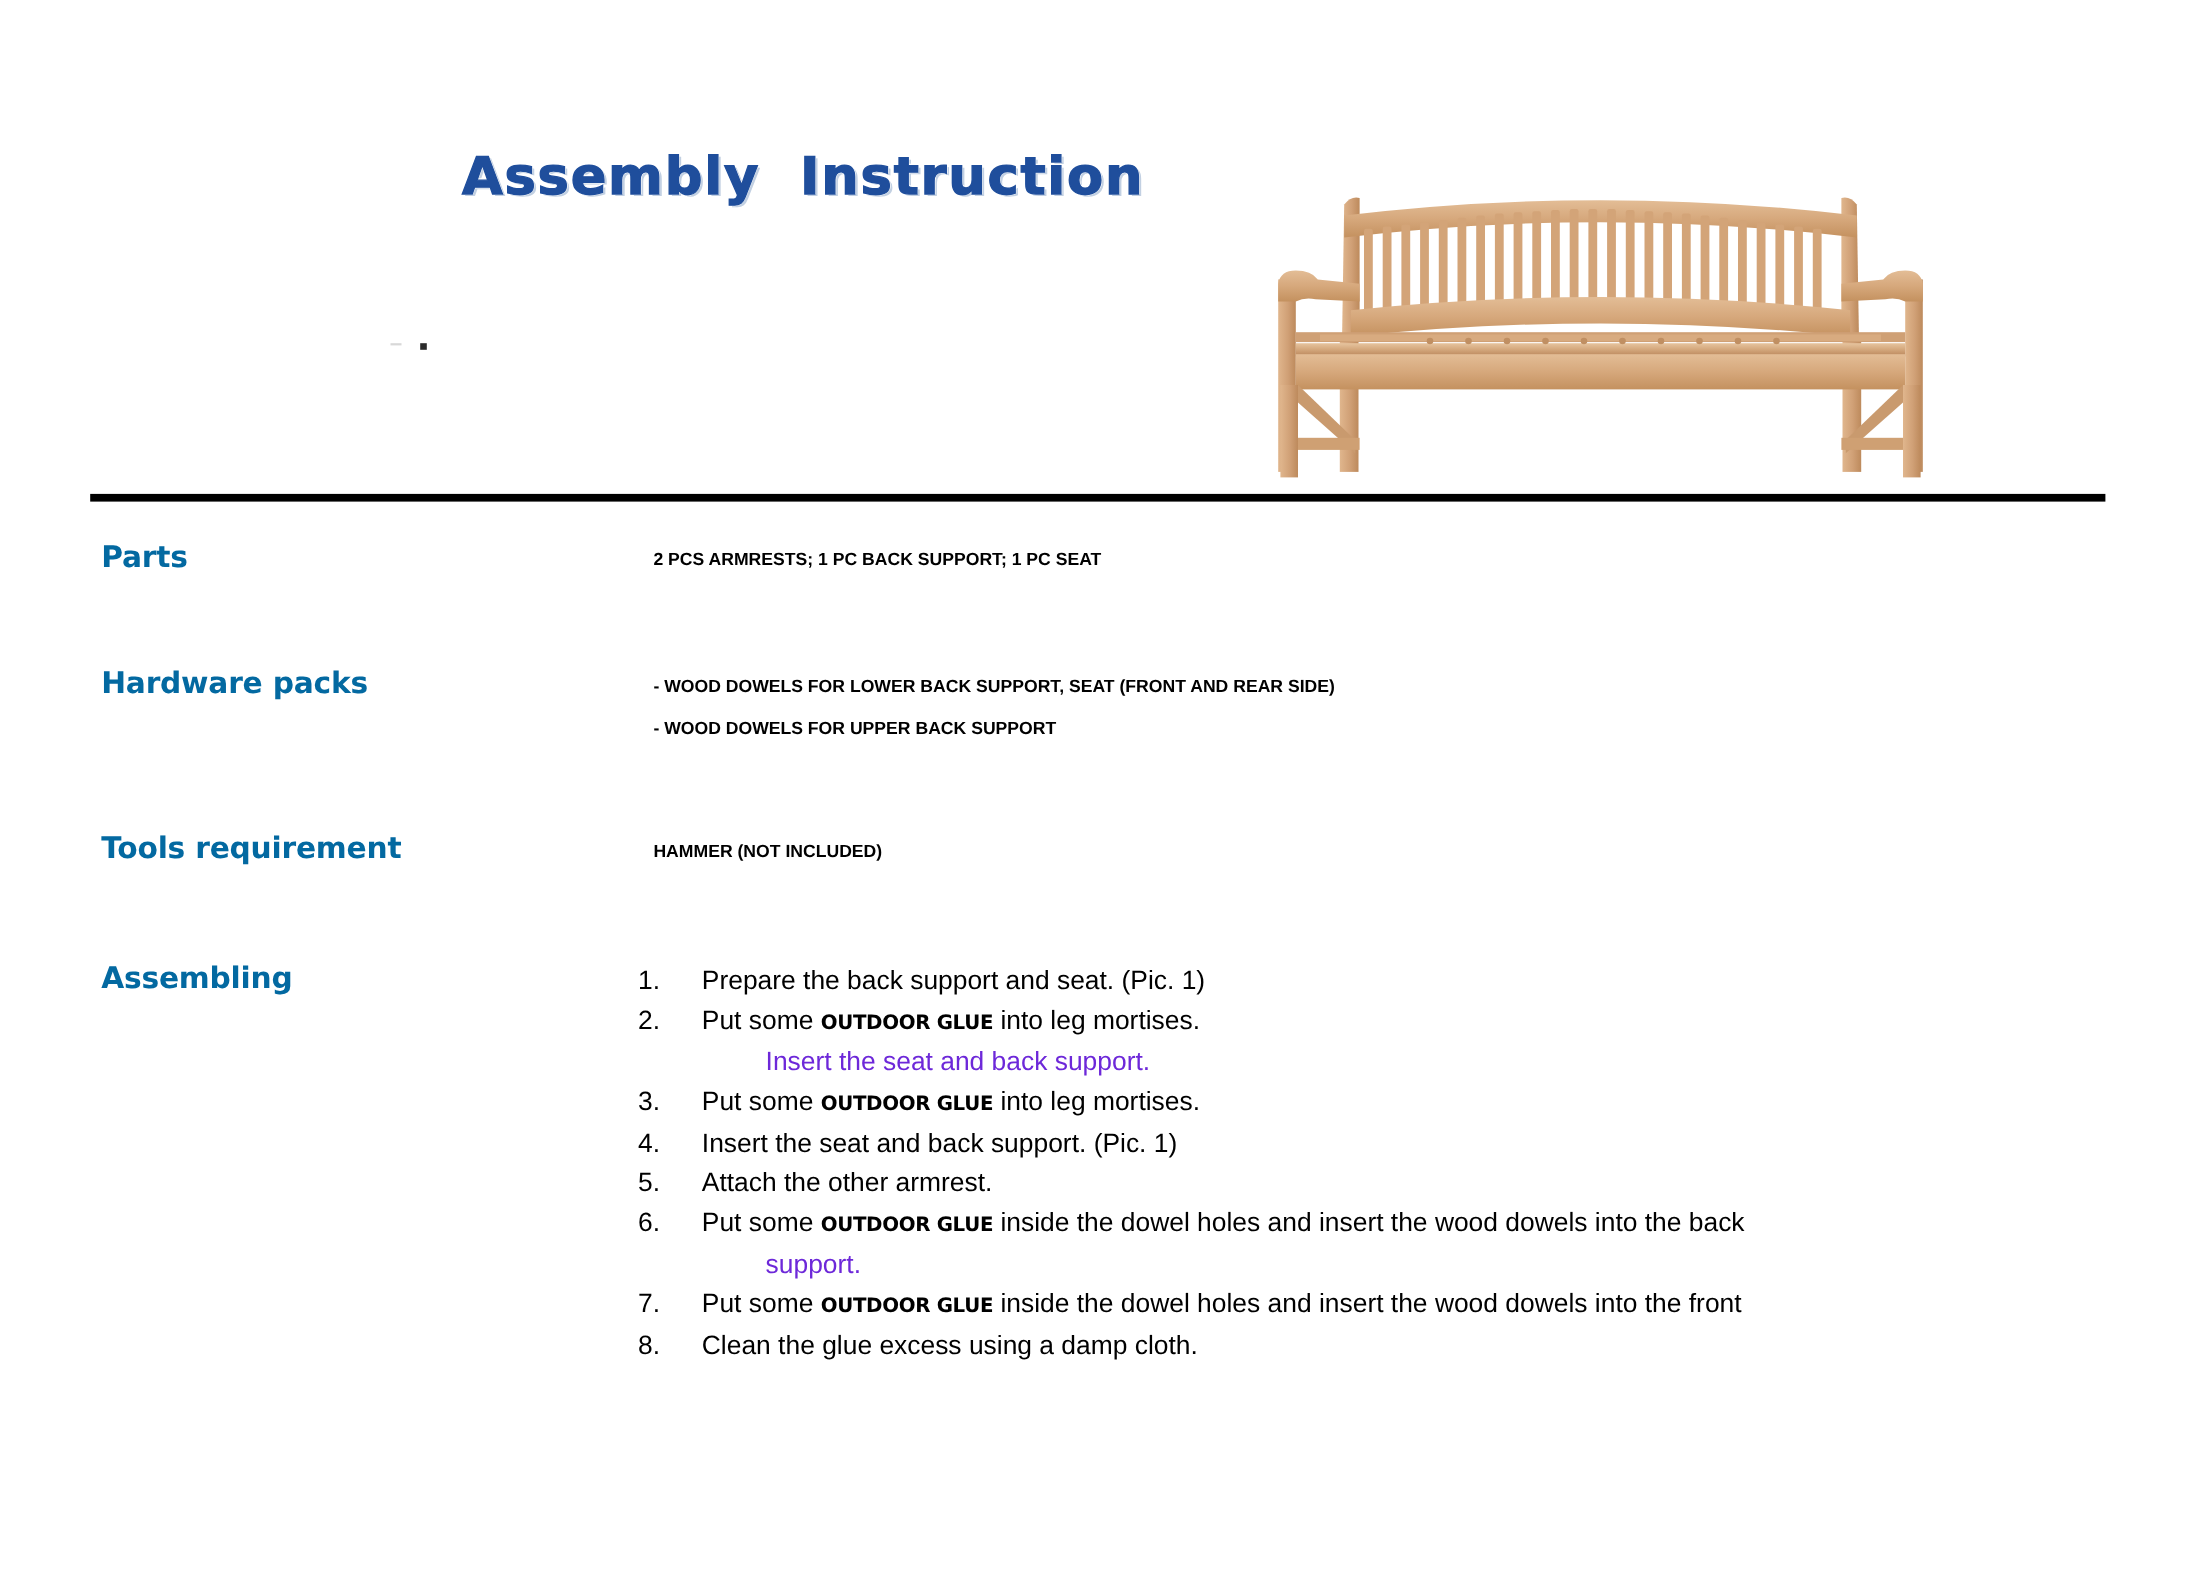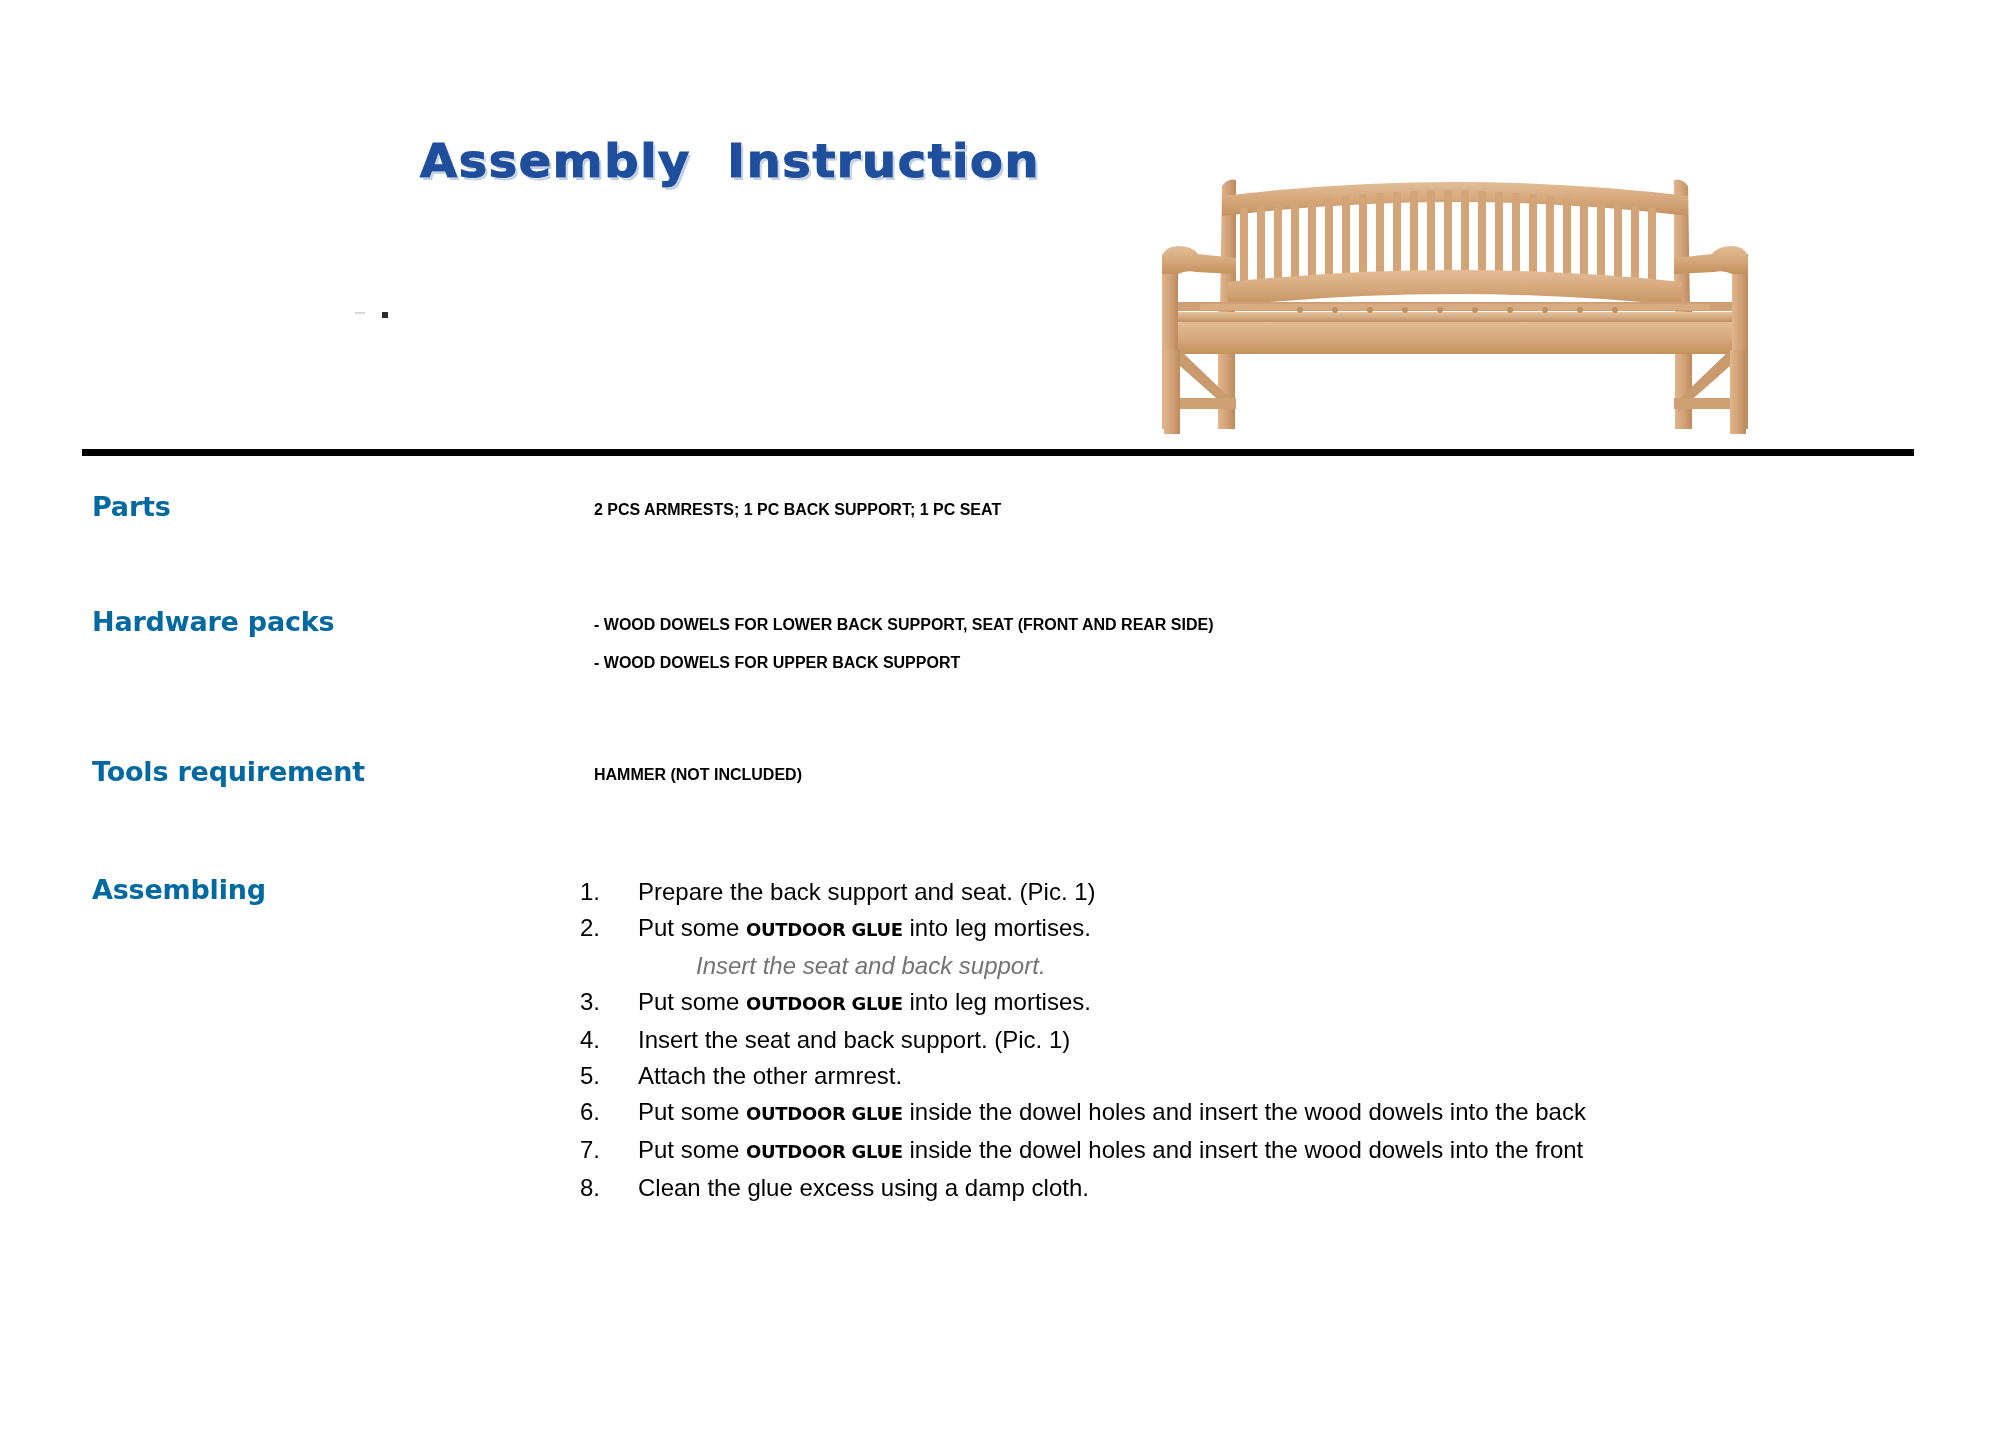--- a/index.html
+++ b/index.html
@@ -138,22 +138,21 @@
     font-size: 24px;
     color: #000000;
   }
   .step-text { display: block; }
   .step-cont {
     display: block;
     padding-left: 58px;
     font-family: "Liberation Sans", sans-serif;
     font-size: 24px;
     line-height: 36px;
-    color: #737373;
-    font-style: italic;
+    color: #6d28d9;
   }
   .glue {
     font-weight: 700;
     font-family: "DejaVu Sans", sans-serif;
     font-size: 18px;
     letter-spacing: -0.3px;
   }
 </style>
 </head>
 <body>
@@ -303,20 +302,21 @@
         <span class="step-num">4.</span>
         <span class="step-text"><span>Insert the seat and back support. (Pic. 1)</span></span>
       </li>
       <li class="step">
         <span class="step-num">5.</span>
         <span class="step-text"><span>Attach the other armrest.</span></span>
       </li>
       <li class="step">
         <span class="step-num">6.</span>
         <span class="step-text"><span>Put some </span><span class="glue">OUTDOOR GLUE</span><span> inside the dowel holes and insert the wood dowels into the back</span></span>
+        <span class="step-cont">support.</span>
       </li>
       <li class="step">
         <span class="step-num">7.</span>
         <span class="step-text"><span>Put some </span><span class="glue">OUTDOOR GLUE</span><span> inside the dowel holes and insert the wood dowels into the front</span></span>
       </li>
       <li class="step">
         <span class="step-num">8.</span>
         <span class="step-text"><span>Clean the glue excess using a damp cloth.</span></span>
       </li>
     </ol>

